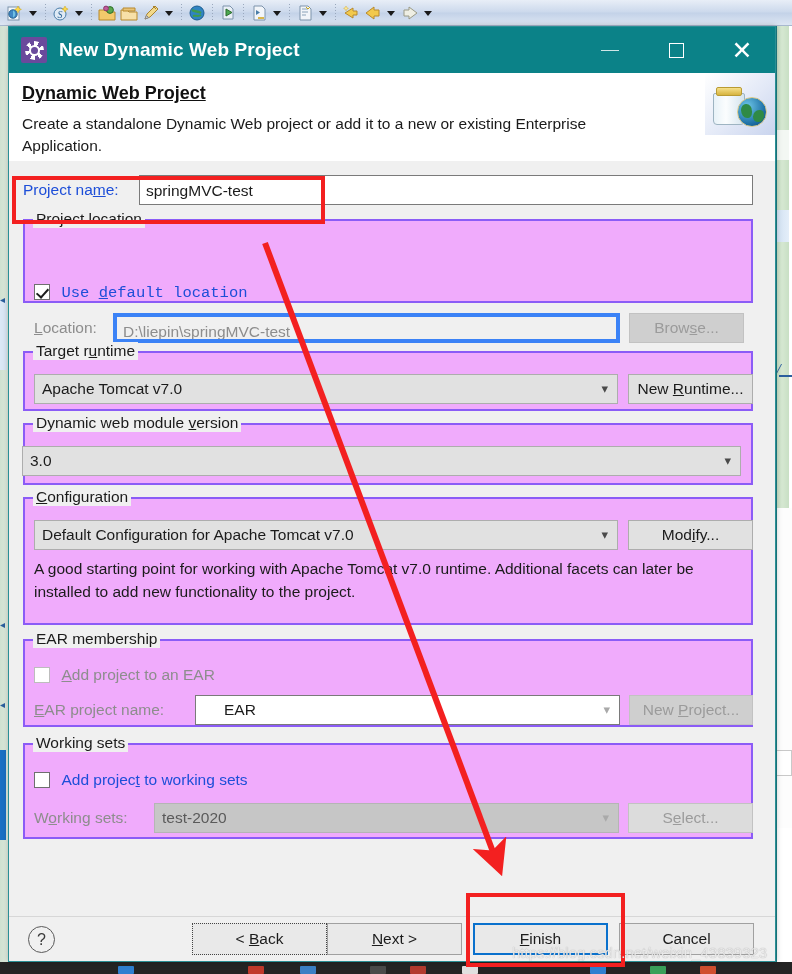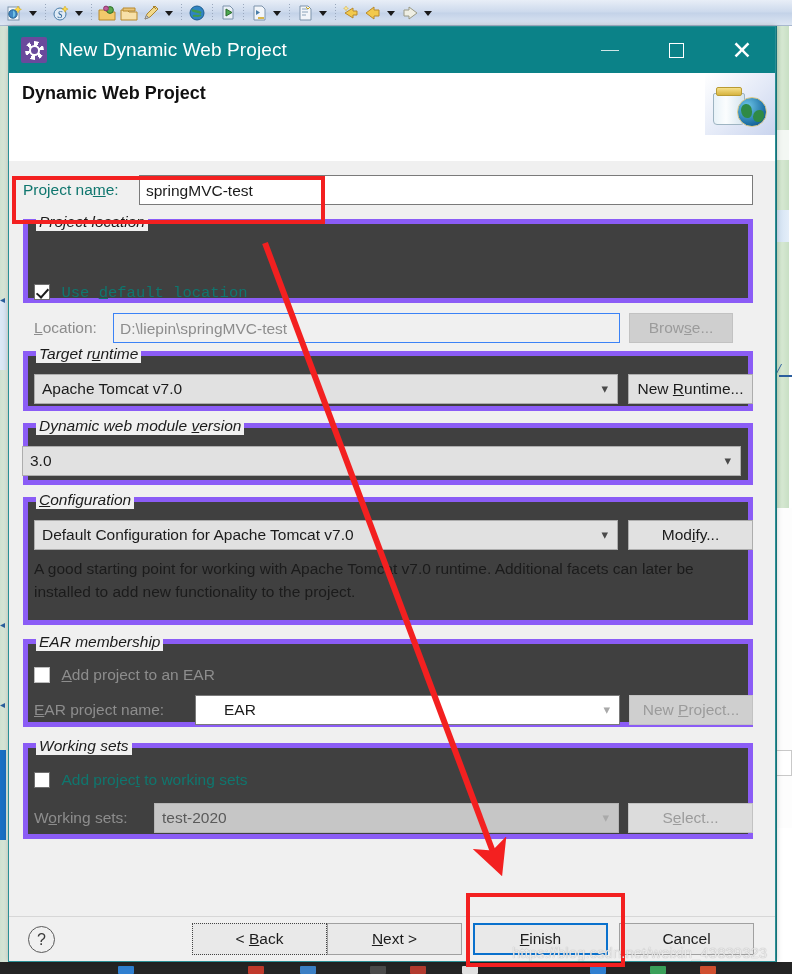--- a/index.html
+++ b/index.html
@@ -78,41 +78,41 @@
       conic-gradient(#ffffff 0 8%,#6a4a9c 8% 16.6%,#ffffff 16.6% 24.6%,#6a4a9c 24.6% 33.3%,
       #ffffff 33.3% 41.3%,#6a4a9c 41.3% 50%,#ffffff 50% 58%,#6a4a9c 58% 66.6%,
       #ffffff 66.6% 74.6%,#6a4a9c 74.6% 83.3%,#ffffff 83.3% 91.3%,#6a4a9c 91.3% 100%);
     position:relative;
   }
   #dlg-icon .gear::after{
     content:"";position:absolute;left:4px;top:4px;width:11px;height:11px;
     border-radius:50%;background:#6a4a9c;border:2px solid #ffffff;box-sizing:border-box;
   }
   #dlg-title{
-    color:#ffffff;font-size:19px;margin-left:12px;letter-spacing:.1px;white-space:nowrap;
+    color:#ffffff;font-size:19px;margin-left:12px;letter-spacing:.1px;white-space:nowrap;font-weight:bold;
   }
   .wbtn{
     position:absolute;top:0;height:46px;width:66px;
     display:flex;align-items:center;justify-content:center;
     color:#ffffff;font-size:17px;
   }
   #w-min{right:132px;}
   #w-max{right:66px;}
   #w-close{right:0;}
   #w-min .glyph{width:18px;height:1px;background:#cfe6e7;}
   #w-max .glyph{width:15px;height:15px;border:1.6px solid #ffffff;box-sizing:border-box;}
   #w-close .glyph{font-size:25px;line-height:25px;font-weight:300;color:#fff;}
 
   
   #dlg-header{
     position:relative;height:88px;background:#ffffff;
     border-bottom:1px solid #b5b5b5;
   }
   #hdr-title{
-    position:absolute;left:13px;top:10px;font-size:18px;font-weight:bold;color:#111;
+    position:absolute;left:13px;top:10px;font-size:18px;font-weight:bold;color:#111;text-decoration:underline;
   }
   #hdr-desc{
     position:absolute;left:13px;top:40px;width:640px;font-size:15.5px;color:#1b1b1b;
     line-height:22px;
   }
   #hdr-banner{
     position:absolute;right:0;top:0;width:70px;height:62px;
     background:linear-gradient(135deg,#ffffff 0%,#e3e9f7 55%,#c9d4ee 100%);
   }
   #jar{
@@ -131,33 +131,33 @@
   }
   #globe::before{content:"";position:absolute;left:3px;top:6px;width:11px;height:14px;
     background:#2f8a45;border-radius:46% 54% 40% 60%;}
   #globe::after{content:"";position:absolute;left:15px;top:12px;width:11px;height:12px;
     background:#2f8a45;border-radius:60% 40% 55% 45%;}
 
   
   #dlg-body{position:absolute;left:0;top:134px;width:766px;height:756px;background:#f0f0f0;}
 
   .row{position:absolute;}
-  label.fld{font-size:15.5px;color:#0f766e;}
+  label.fld{font-size:15.5px;color:#1d4ed8;}
   label.fld.dim{color:#8d8d8d;}
   .u{text-decoration:underline;}
 
   .txtbox{
     background:#ffffff;border:1px solid #7a7a7a;box-sizing:border-box;
     font-size:15.5px;color:#1b1b1b;padding:2px 6px;line-height:24px;height:28px;
     overflow:hidden;white-space:nowrap;
   }
-  .txtbox.ro{background:#f0f0f0;border:1px solid #3b82f6;color:#8d8d8d;}
+  .txtbox.ro{background:#f0f0f0;border:4px solid #3b82f6;color:#8d8d8d;}
 
   .group{
-    position:absolute;border:5px solid #8b5cf6;background:#404040;box-sizing:border-box;font-style:italic;
+    position:absolute;border:2px solid #8b5cf6;background:#f0abfc;box-sizing:border-box;
   }
   .group > .gtitle{
     position:absolute;top:-11px;left:8px;background:#f0f0f0;padding:0 3px;
     font-size:15.5px;color:#1b1b1b;white-space:nowrap;
   }
 
   .cb{
     width:16px;height:16px;border:1px solid #6f6f6f;background:#ffffff;
     box-sizing:border-box;display:inline-block;vertical-align:-3px;position:relative;
   }
@@ -362,20 +362,21 @@
     <div class="wbtn" id="w-max">
         <span class="glyph"></span>
       </div>
     <div class="wbtn" id="w-close">
         <span class="glyph">✕</span>
       </div>
   </div>
 
   <div id="dlg-header">
     <div id="hdr-title">Dynamic Web Project</div>
+    <div id="hdr-desc">Create a standalone Dynamic Web project or add it to a new or existing Enterprise Application.</div>
     <div id="hdr-banner">
       <div id="jar">
         <div class="body"></div>
           <div class="lid"></div>
       </div>
       <div id="globe"></div>
     </div>
   </div>
 
   <div id="dlg-body">
@@ -389,21 +390,21 @@
       <span class="gtitle">Project location</span>
     </div>
     <div class="row" style="left:25px;top:122px;">
       <span class="cb checked"></span>
       <label class="fld" style="margin-left:7px;font-family:Liberation Mono, monospace;">Use <span class="u">d</span>efault location</label>
     </div>
     <div class="row" style="left:25px;top:158px;">
       <label class="fld dim"><span class="u">L</span>ocation:</label>
     </div>
     <div class="txtbox ro" style="position:absolute;left:104px;top:152px;width:507px;height:30px;line-height:26px;">D:\liepin\springMVC-test</div>
-    <div class="btn dis" style="left:620px;top:152px;width:104px;height:30px;text-align:right;">
+    <div class="btn dis" style="left:620px;top:152px;width:115px;height:30px;text-align:right;">
       <span>Brow<span class="u">s</span>e...</span>
     </div>
 
     <div class="group" style="left:14px;top:190px;width:730px;height:60px;">
       <span class="gtitle">Target r<span class="u">u</span>ntime</span>
     </div>
     <div class="combo" style="left:25px;top:213px;width:584px;">
       <span>Apache Tomcat v7.0</span>
       <span class="chev">▾</span>
     </div>

